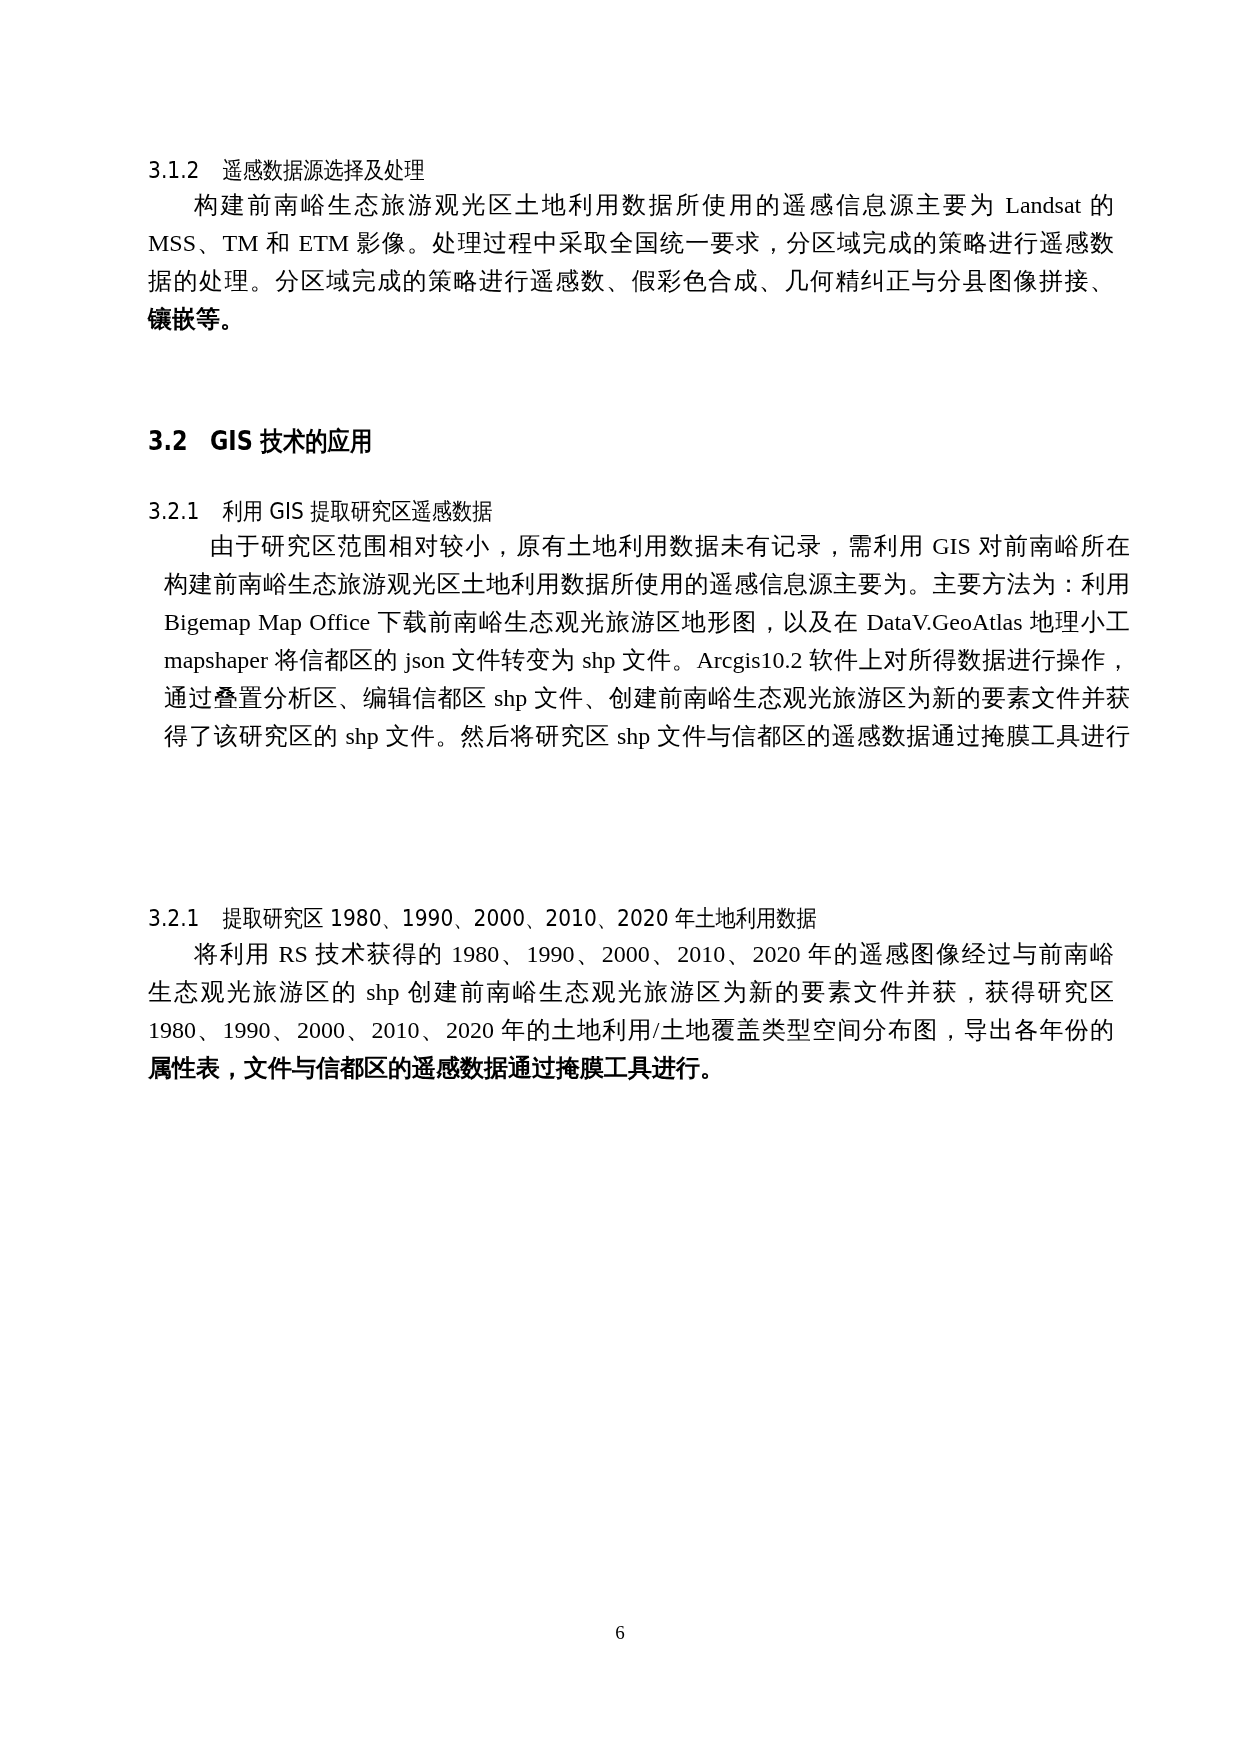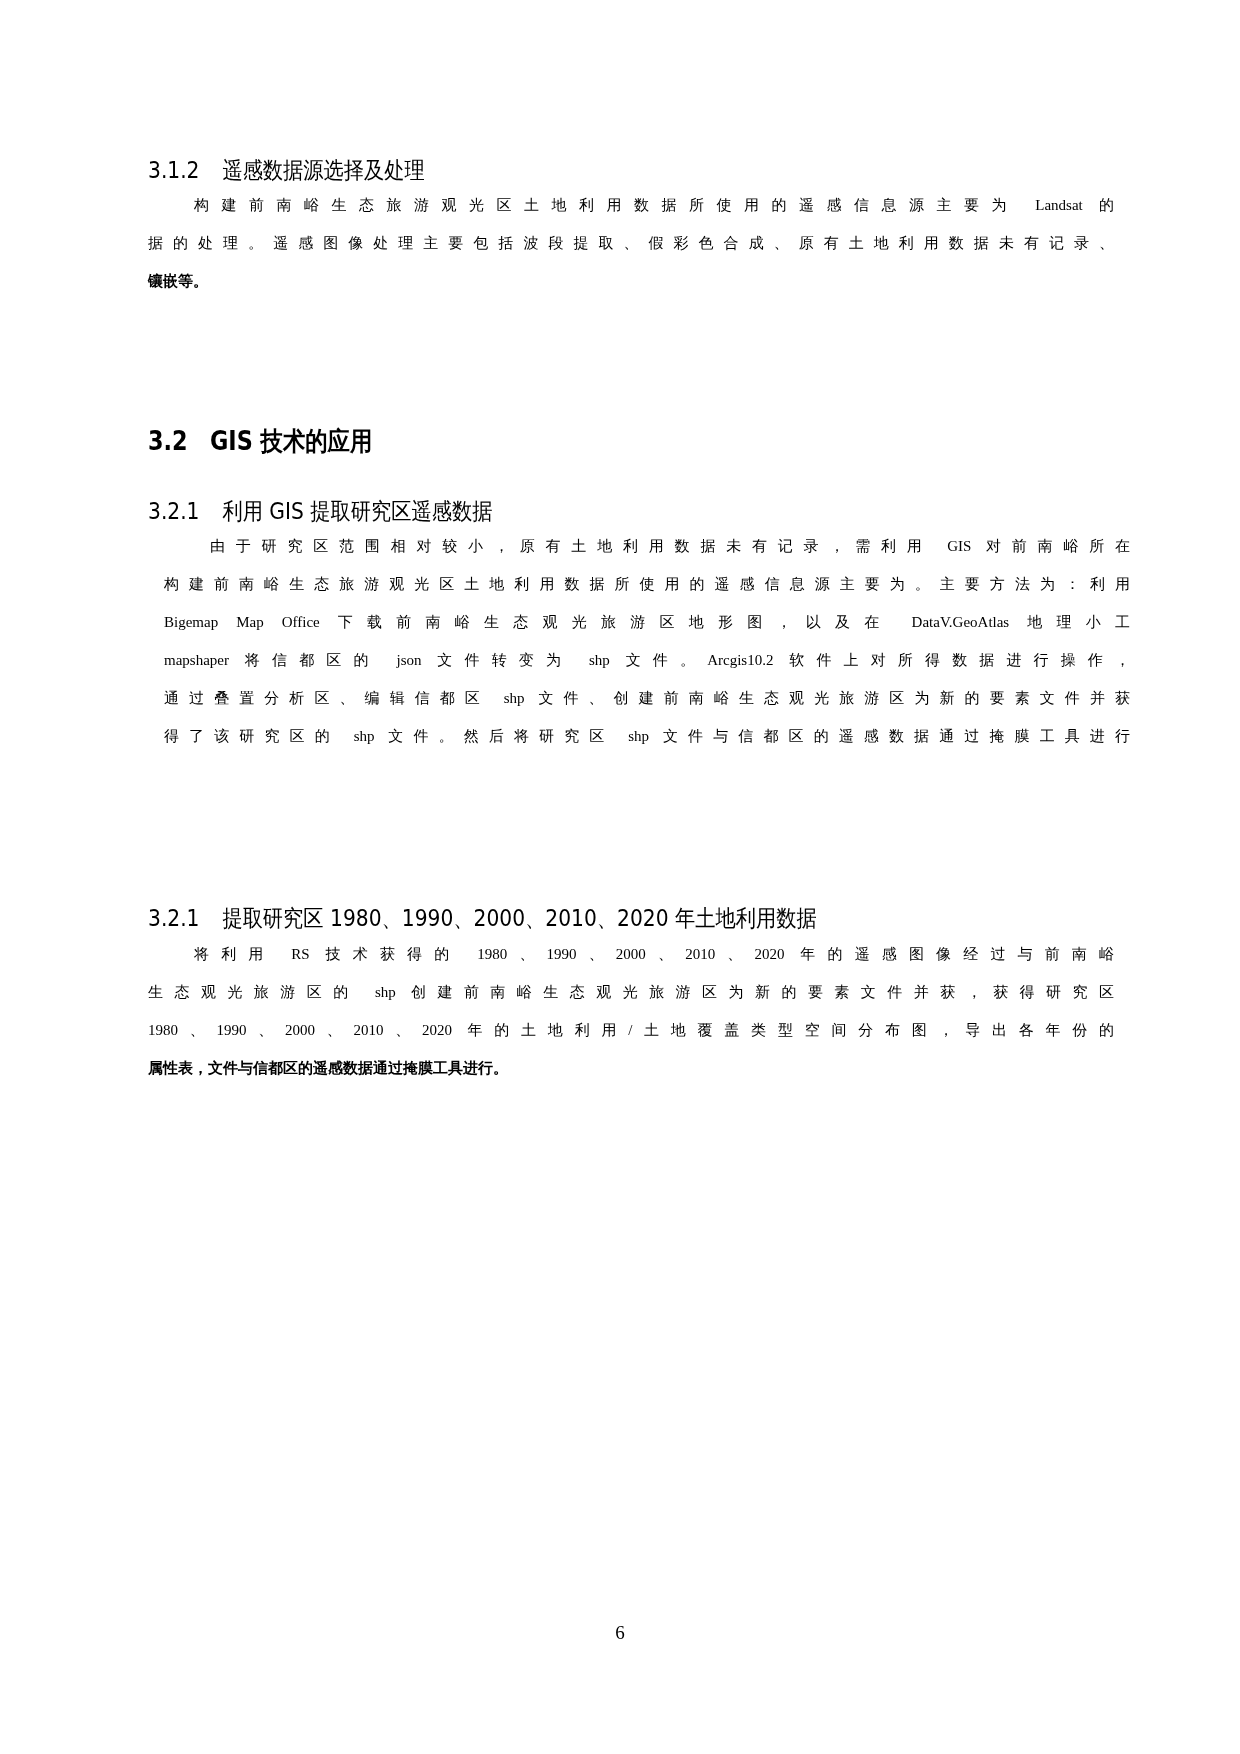--- a/index.html
+++ b/index.html
@@ -11,21 +11,21 @@
     letter-spacing: 0px; white-space: nowrap; transform: scaleX(0.88); transform-origin: left center;
   }
   .h2 {
     position: absolute; left: 148px;
     font-family: "DejaVu Sans", sans-serif; font-size: 26px; font-weight: bold;
     white-space: nowrap; transform: scaleX(0.86); transform-origin: left center;
   }
   .num { display: inline-block; margin-right: 26px; }
   .para {
     position: absolute; left: 148px; width: 966px;
-    font-family: "Liberation Serif", "DejaVu Serif", serif; font-size: 15px;
+    font-family: "Liberation Serif", "DejaVu Serif", serif; font-size: 24px;
     line-height: 38px; text-align: justify;
   }
   .line { display: block; white-space: nowrap; text-align-last: justify; }
   .line.last { text-align-last: left; font-weight: bold; }
   .line.indent { padding-left: 46px; }
   .pagenum {
     position: absolute; left: 0; width: 1240px; top: 1622px; text-align: center;
     font-family: "Liberation Serif", serif; font-size: 19px;
   }
 </style>
@@ -33,21 +33,22 @@
 <body>
 
 <div class="page">
 
   <div class="h3" style="top:155px;">
     <span class="num">3.1.2</span><span>遥感数据源选择及处理</span>
   </div>
 
   <div class="para" style="top:186px;">
     <span class="line indent">构建前南峪生态旅游观光区土地利用数据所使用的遥感信息源主要为 Landsat 的</span>
-    <span class="line">据的处理。遥感图像处理主要包括波段提取、假彩色合成、原有土地利用数据未有记录、</span>
+    <span class="line">MSS、TM 和 ETM 影像。处理过程中采取全国统一要求，分区域完成的策略进行遥感数</span>
+    <span class="line">据的处理。分区域完成的策略进行遥感数、假彩色合成、几何精纠正与分县图像拼接、</span>
     <span class="line last">镶嵌等。</span>
   </div>
 
   <div class="h2" style="top:424px;">
     <span class="num">3.2</span><span>GIS 技术的应用</span>
   </div>
 
   <div class="h3" style="top:496px;">
     <span class="num">3.2.1</span><span>利用 GIS 提取研究区遥感数据</span>
   </div>

